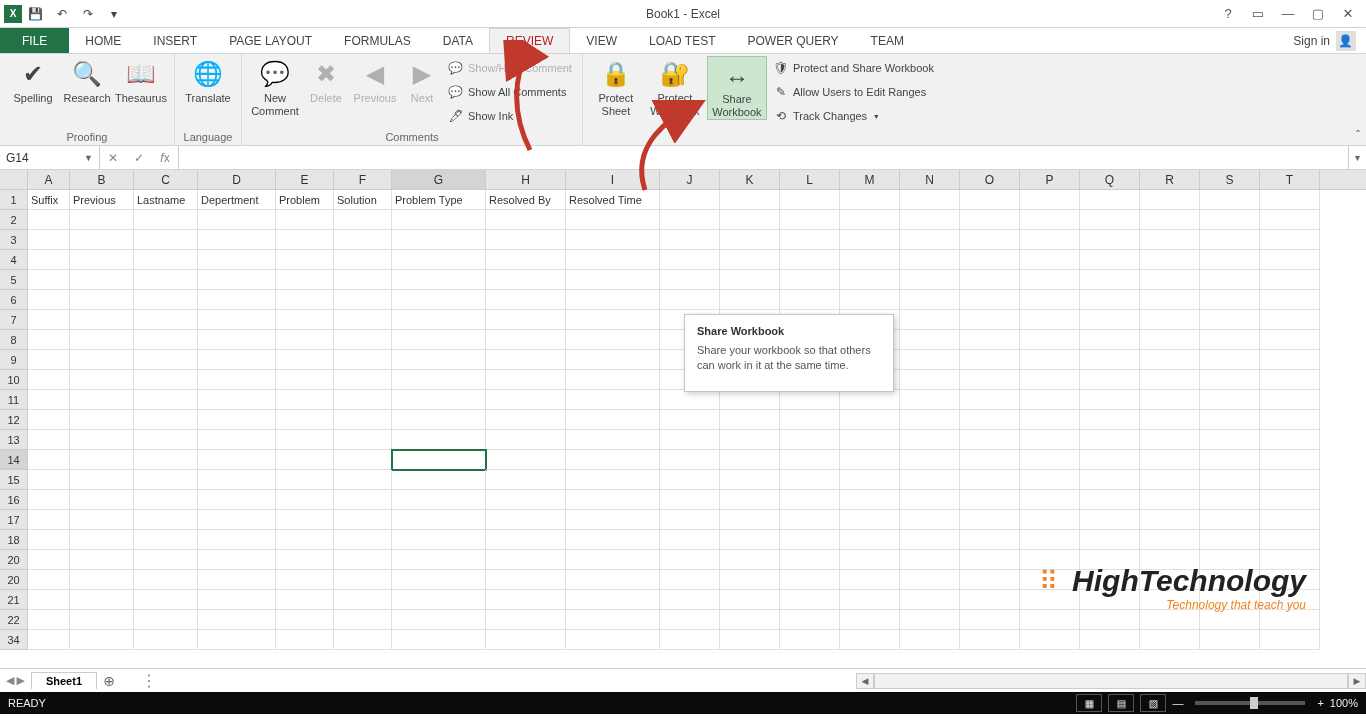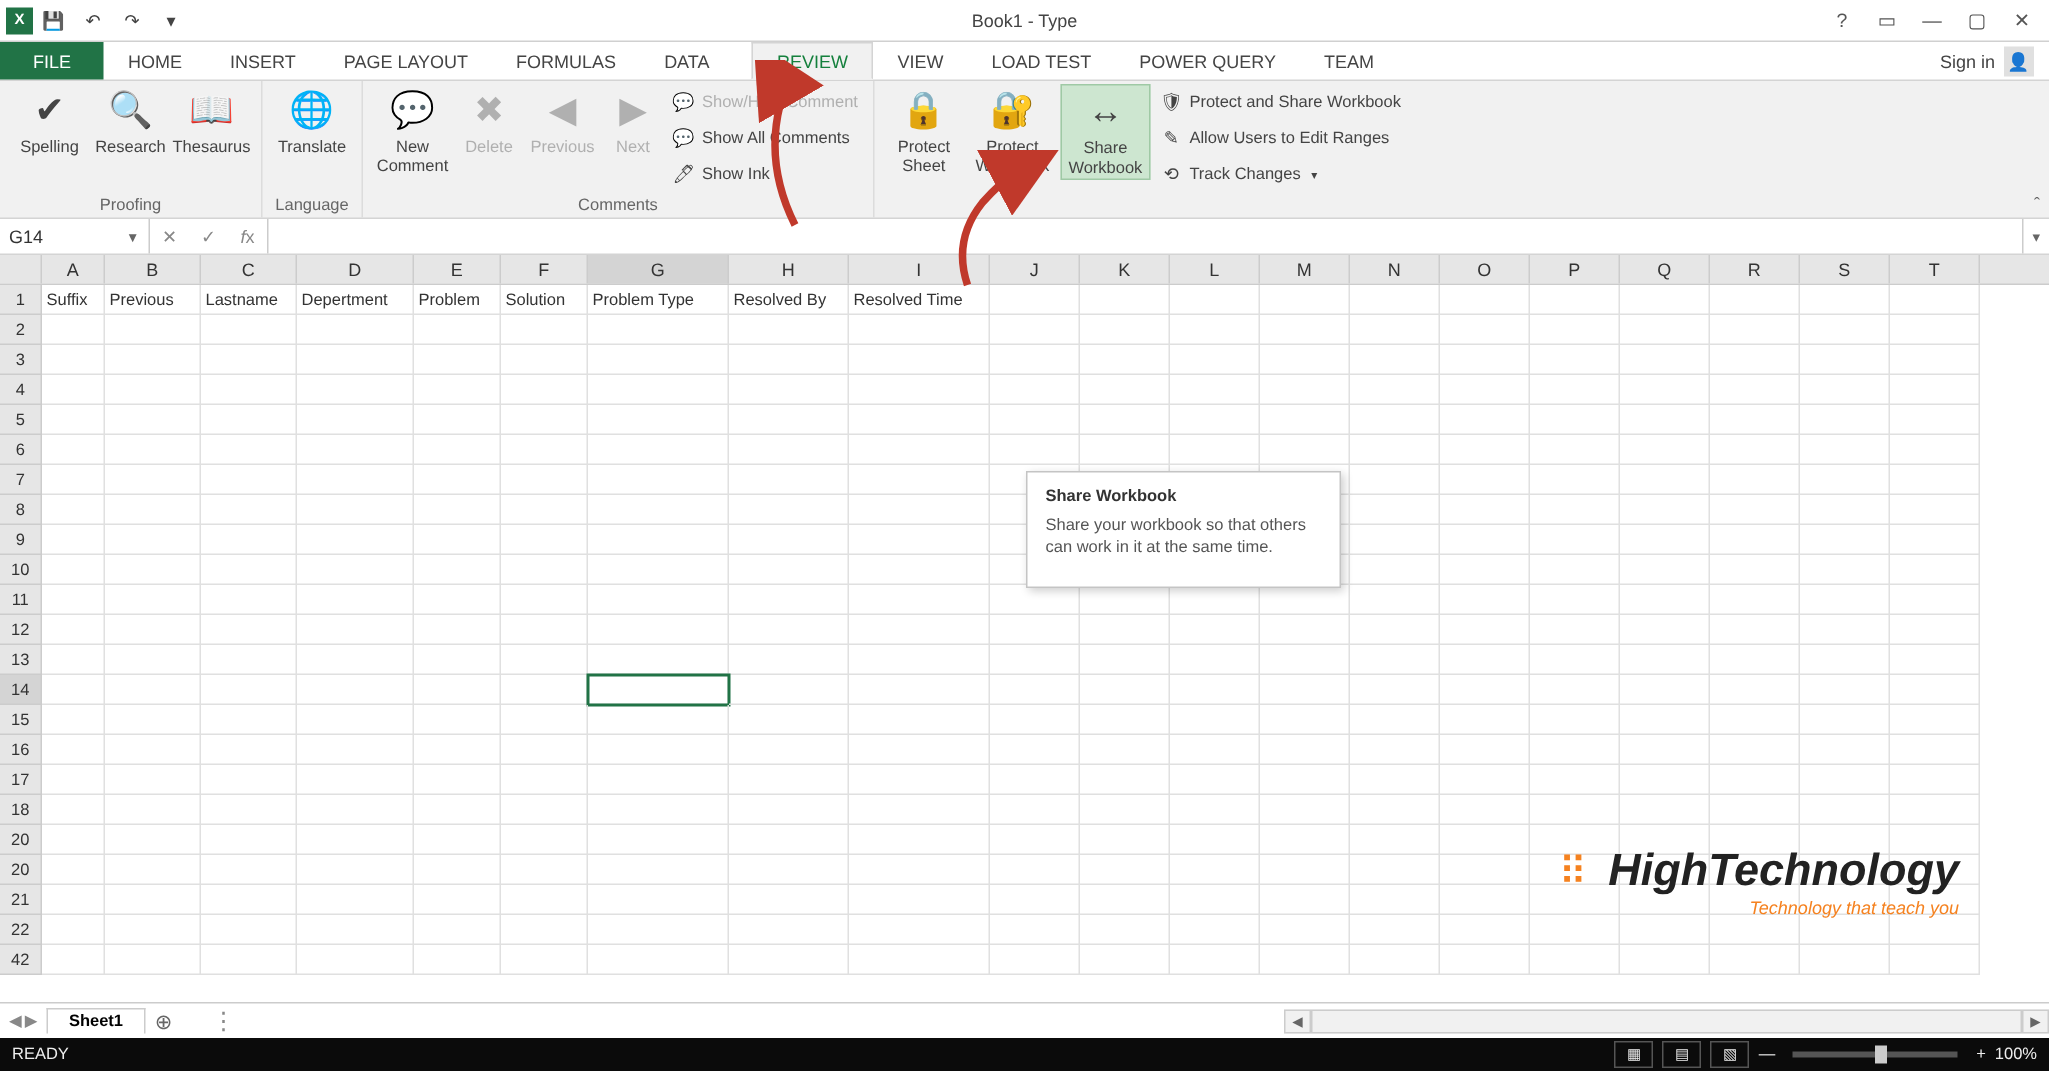--- a/index.html
+++ b/index.html
@@ -12,21 +12,21 @@
 .qat .qbtn { width: 24px; height: 22px; display: flex; align-items: center; justify-content: center; font-size: 12px; color: #444; cursor: pointer; }
 .qat .qbtn.save { color: #2a579a; }
 .title-center { position: absolute; left: 50%; transform: translateX(-50%); font-size: 12px; color: #444; }
 .title-right { position: absolute; right: 4px; display: flex; align-items: center; gap: 2px; }
 .title-right .wbtn { width: 28px; height: 22px; display: flex; align-items: center; justify-content: center; font-size: 13px; color: #555; cursor: pointer; }
 
 
 .ribbon-tabs { height: 26px; background: #fff; display: flex; align-items: stretch; border-bottom: 1px solid #d4d4d4; }
 .ribbon-tabs .tab { padding: 0 16px; display: flex; align-items: center; font-size: 12px; color: #444; cursor: pointer; text-transform: uppercase; }
 .ribbon-tabs .tab.file { background: #217346; color: #fff; padding: 0 22px; }
-.ribbon-tabs .tab.active { color: #15803d; border: 1px solid #d4d4d4; border-bottom: 1px solid #f1f1f1; background: #f1f1f1; margin-left: 12px; }
+.ribbon-tabs .tab.active { color: #b91c1c; border: 1px solid #d4d4d4; border-bottom: 1px solid #f1f1f1; background: #f1f1f1; }
 .ribbon-tabs .spacer { flex: 1; }
 .ribbon-tabs .signin { padding: 0 10px; display: flex; align-items: center; font-size: 12px; color: #444; gap: 6px; }
 .ribbon-tabs .signin .avatar { width: 20px; height: 20px; background: #e0e0e0; display: flex; align-items: center; justify-content: center; font-size: 12px; color: #888; }
 
 
 .ribbon { height: 92px; background: #f1f1f1; display: flex; border-bottom: 1px solid #d4d4d4; position: relative; }
 .group { display: flex; flex-direction: column; border-right: 1px solid #dcdcdc; padding: 2px 6px 0; }
 .group-body { display: flex; flex: 1; align-items: flex-start; gap: 2px; }
 .group-label { font-size: 11px; color: #666; text-align: center; padding-bottom: 2px; }
 .bigbtn { width: 54px; display: flex; flex-direction: column; align-items: center; justify-content: flex-start; padding-top: 2px; cursor: pointer; font-size: 11px; color: #444; text-align: center; line-height: 1.2; }
@@ -96,21 +96,21 @@
 <body>
 
 <div class="titlebar">
   <div class="qat">
     <div class="xl-icon">X</div>
     <div class="qbtn save">💾</div>
     <div class="qbtn">↶</div>
     <div class="qbtn">↷</div>
     <div class="qbtn">▾</div>
   </div>
-  <div class="title-center">Book1 - Type</div>
+  <div class="title-center">Book1 - Excel</div>
   <div class="title-right">
     <div class="wbtn">?</div>
     <div class="wbtn">▭</div>
     <div class="wbtn">—</div>
     <div class="wbtn">▢</div>
     <div class="wbtn">✕</div>
   </div>
 </div>
 
 <div class="ribbon-tabs" id="ribbon-tabs">
@@ -771,21 +771,21 @@
         <div class="cell" style="width: 60px;"></div>
         <div class="cell" style="width: 60px;"></div>
         <div class="cell" style="width: 60px;"></div>
         <div class="cell" style="width: 60px;"></div>
         <div class="cell" style="width: 60px;"></div>
         <div class="cell" style="width: 60px;"></div>
         <div class="cell" style="width: 60px;"></div>
         <div class="cell" style="width: 60px;"></div>
       </div>
       <div class="row">
-        <div class="rowhead">42</div>
+        <div class="rowhead">34</div>
         <div class="cell" style="width: 42px;"></div>
         <div class="cell" style="width: 64px;"></div>
         <div class="cell" style="width: 64px;"></div>
         <div class="cell" style="width: 78px;"></div>
         <div class="cell" style="width: 58px;"></div>
         <div class="cell" style="width: 58px;"></div>
         <div class="cell" style="width: 94px;"></div>
         <div class="cell" style="width: 80px;"></div>
         <div class="cell" style="width: 94px;"></div>
         <div class="cell" style="width: 60px;"></div>

